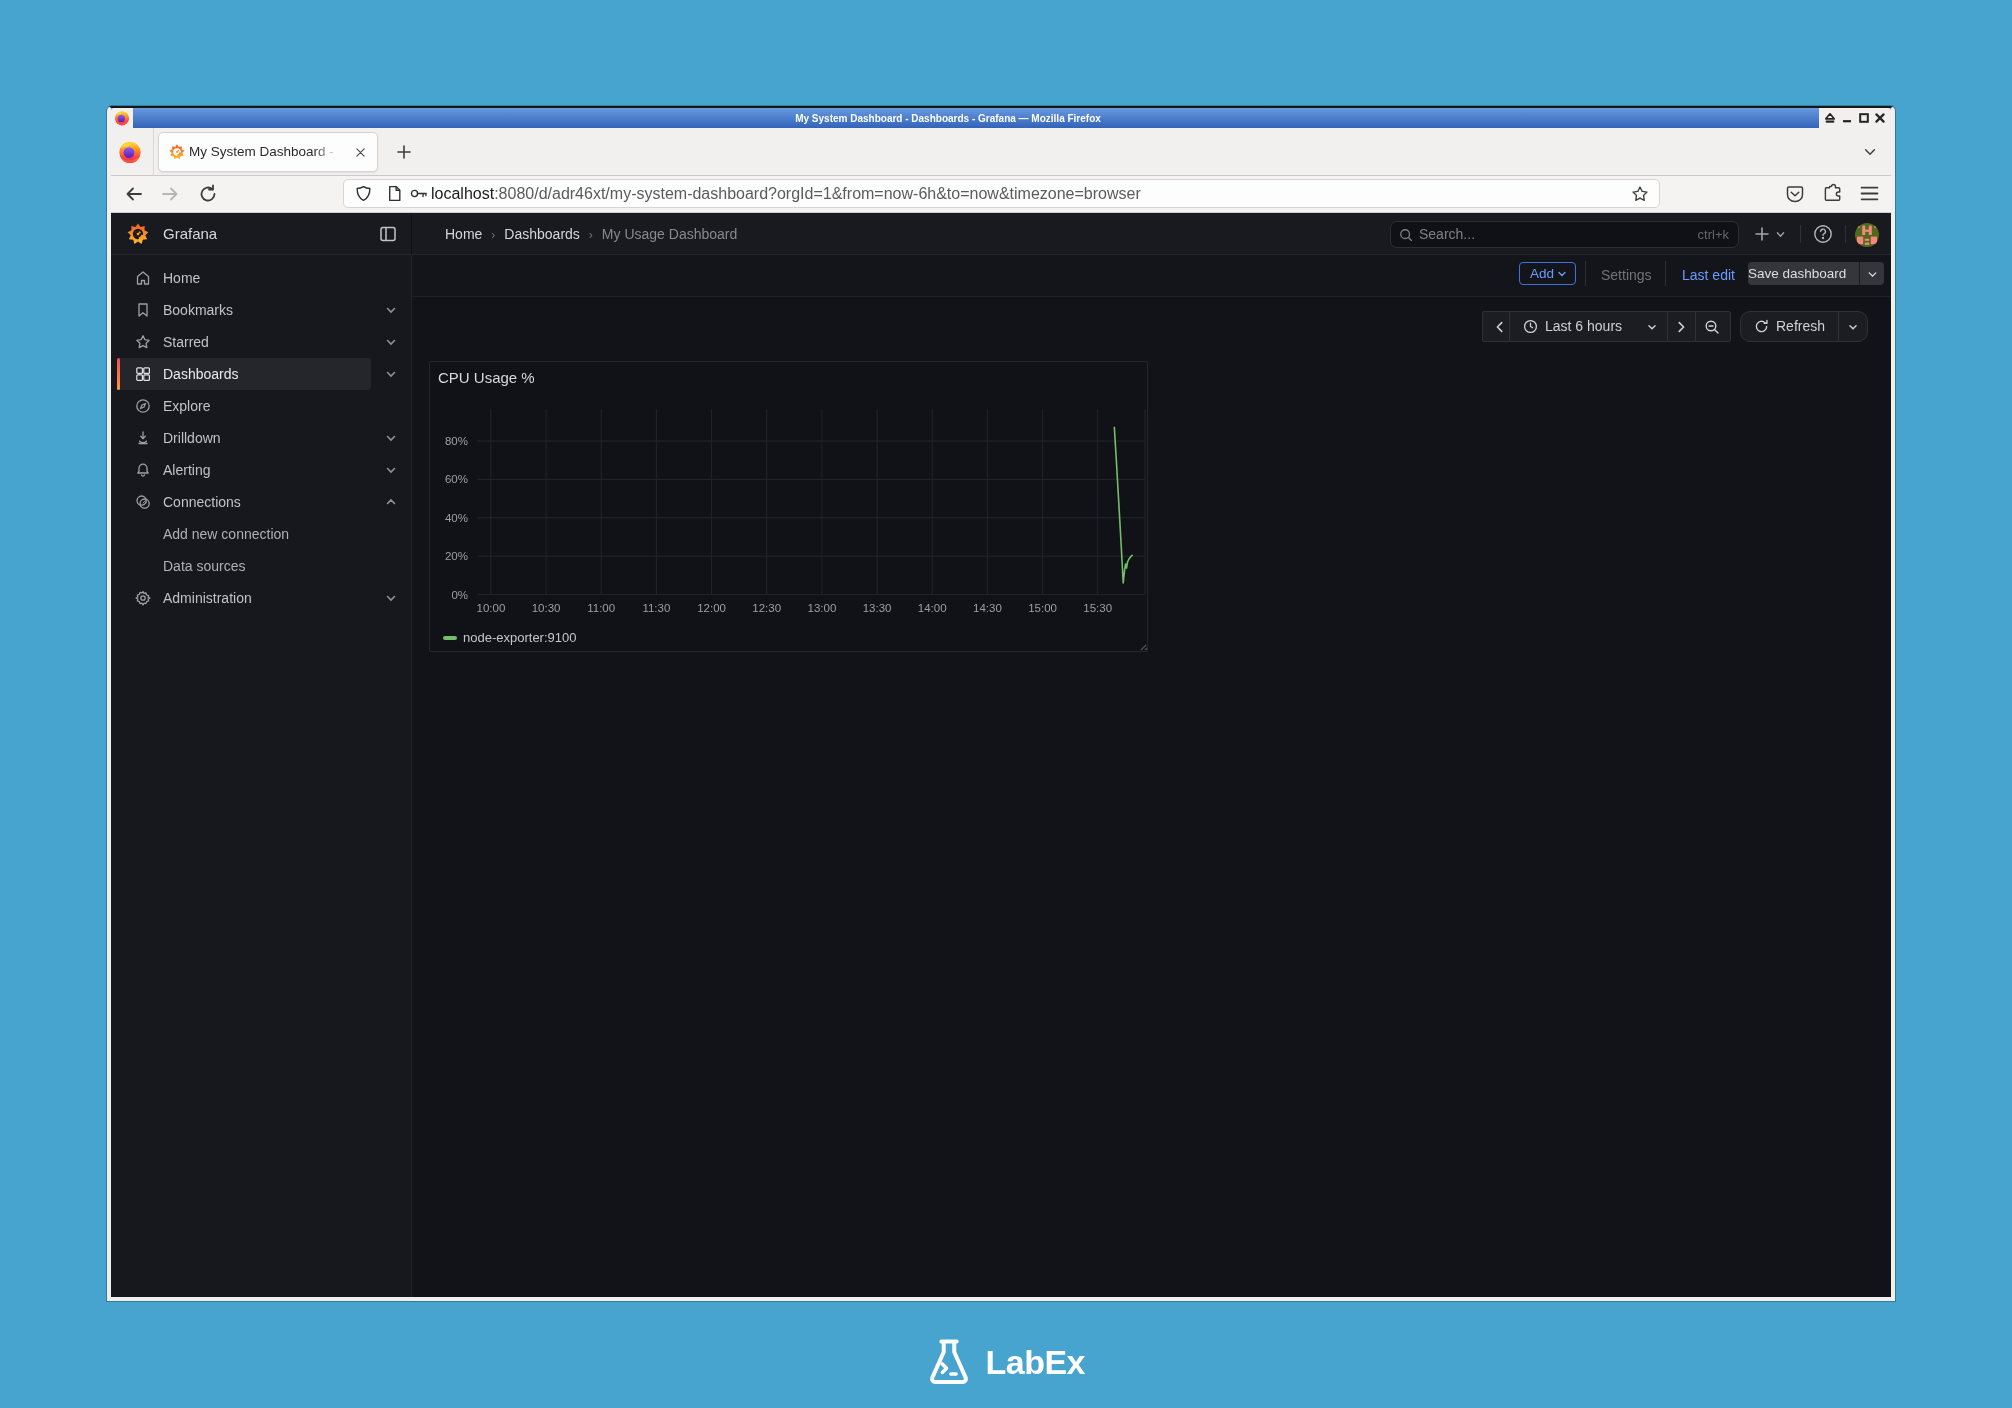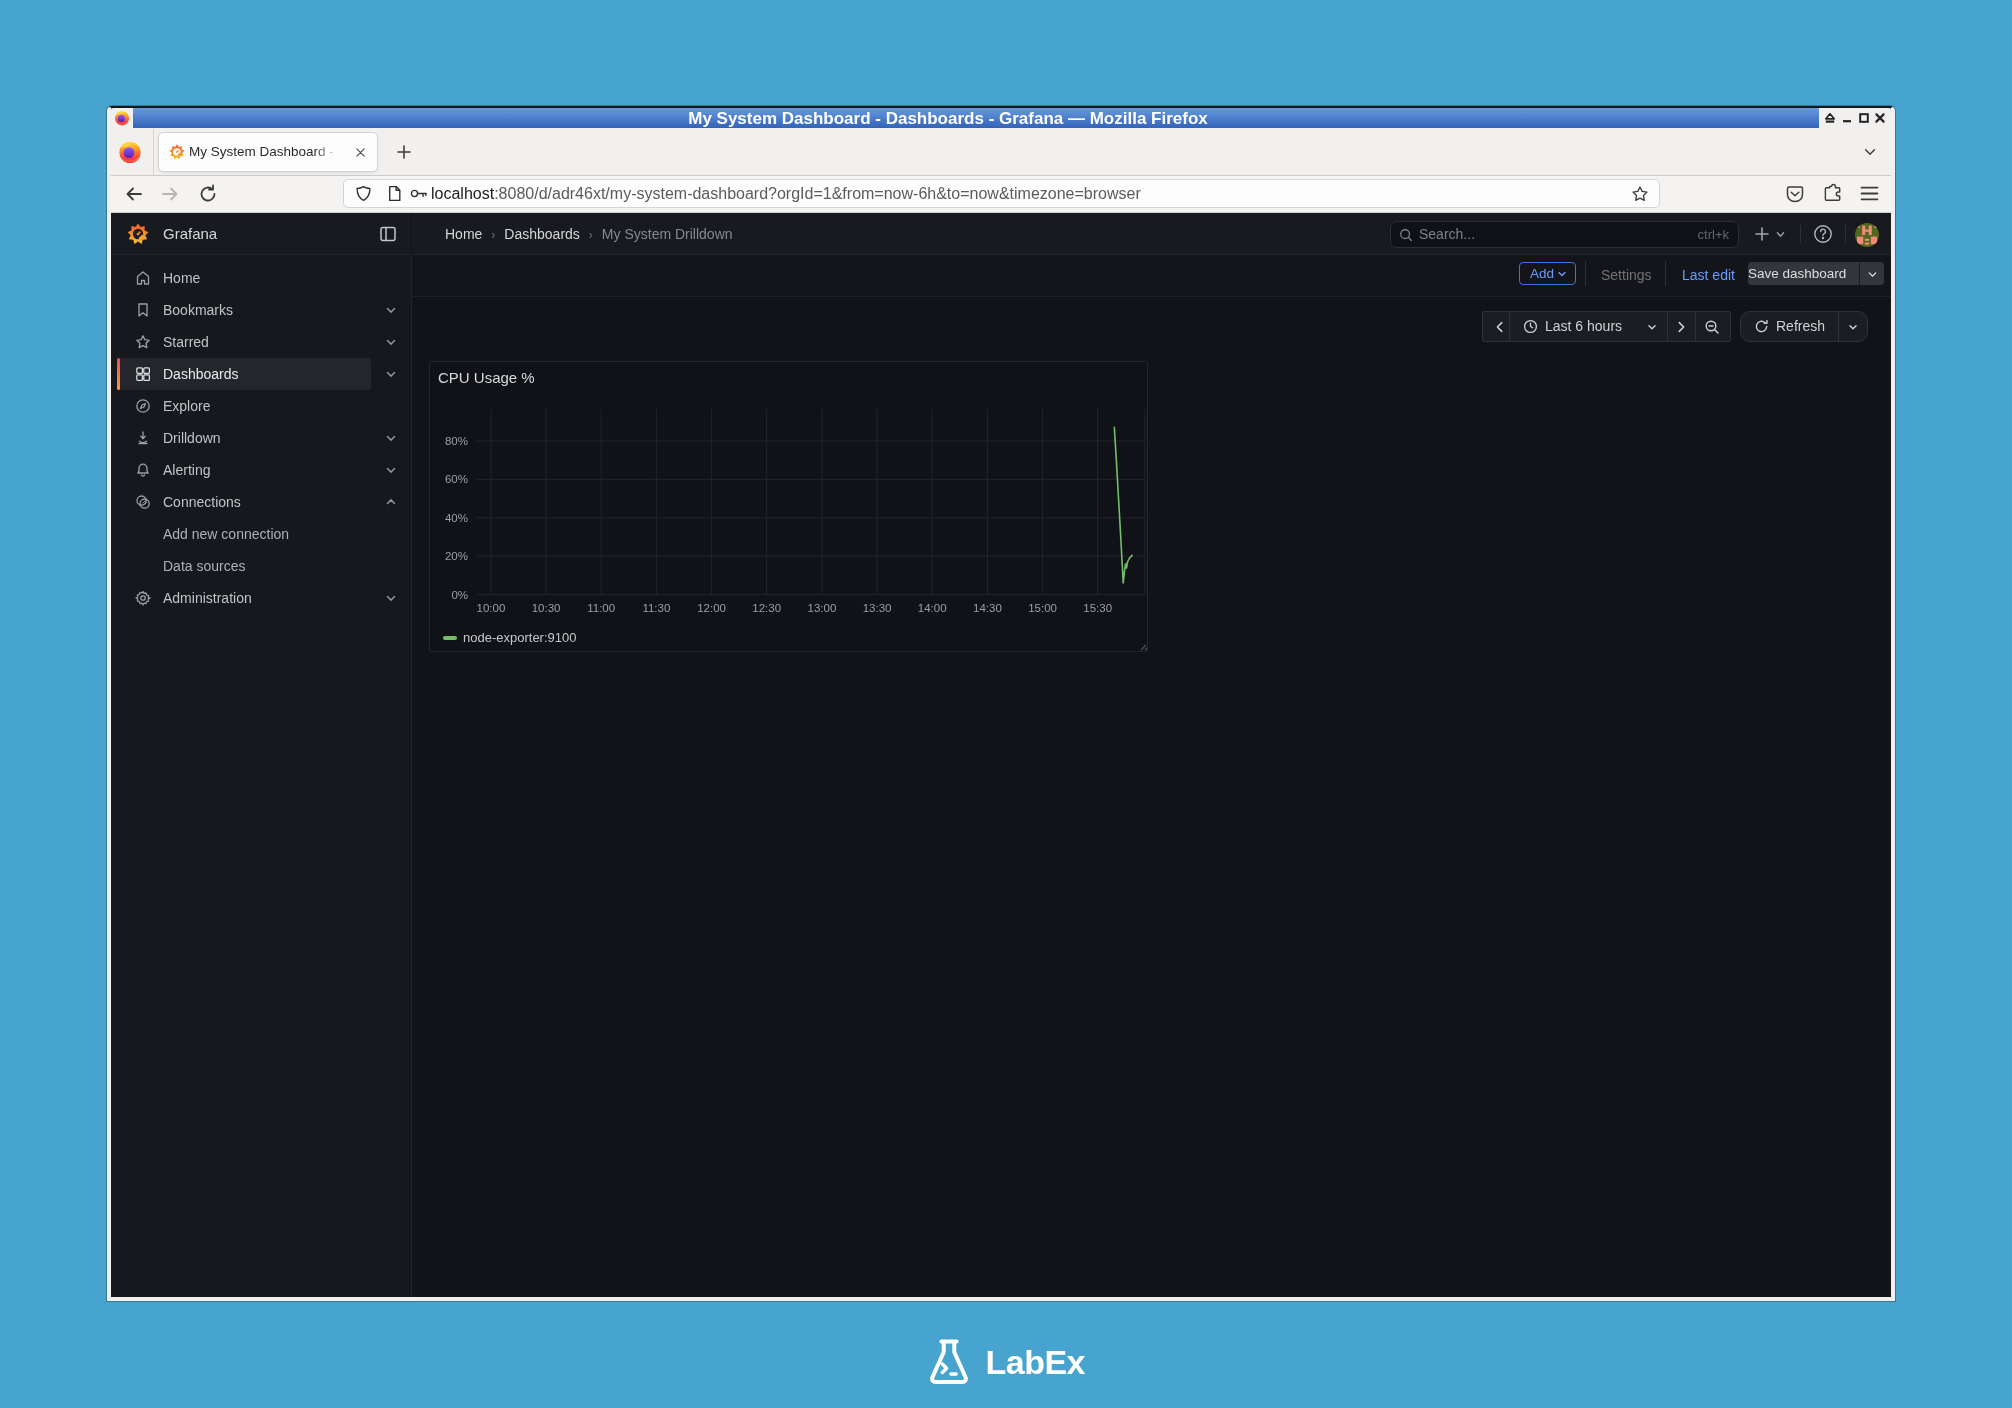--- a/index.html
+++ b/index.html
@@ -7,21 +7,21 @@
   body { background:#46a4cf; font-family:"Liberation Sans", sans-serif; position:relative; overflow:hidden; }
   #win { position:absolute; left:107px; top:106px; width:1788px; height:1195px;
          border-left:4px solid #f1f0ef; border-right:4px solid #f1f0ef; border-bottom:4px solid #f1f0ef;
          border-top:2px solid #181818; border-radius:5px 5px 0 0;
          box-shadow:0 0 0 1px rgba(0,0,0,.25); background:#111217; }
   
   #titlebar { position:absolute; left:0; top:0; width:1780px; height:20px;
               background:linear-gradient(#689ade, #3263b9); }
   #tbiconbox { position:absolute; left:0; top:0; width:22px; height:20px; background:#f1f0ef; border-radius:3px 0 0 0; }
   #tbtitle { position:absolute; left:10px; right:116px; top:0; height:30px; line-height:21px;
-             text-align:center; color:#fff; font-size:17px; font-weight:bold; white-space:nowrap; }
+             text-align:center; color:#fff; font-size:10px; font-weight:bold; white-space:nowrap; }
   #tbctrl { position:absolute; right:0; top:0; width:72px; height:20px; background:#f1f0ef; border-radius:0 3px 0 0; }
   
   #tabbar { position:absolute; left:0; top:20px; width:1780px; height:48px; background:#f1f0ef; border-bottom:1px solid #cccbca; }
   #tabbar .ffbig { position:absolute; left:7px; top:12px; }
   #tabsep { position:absolute; left:42px; top:0px; width:1px; height:47px; background:#d7d6d5; }
   #tab { position:absolute; left:47px; top:4px; width:220px; height:40px; background:#fdfdfd;
          border:1px solid #d5d4d3; border-radius:5px; box-shadow:0 1px 2px rgba(0,0,0,.08); }
   #tab .fav { position:absolute; left:10px; top:11px; }
   #tabtext { position:absolute; left:30px; top:0; width:155px; height:38px; line-height:38px; font-size:13.5px; color:#2b2b2e; white-space:nowrap; overflow:hidden; }
   #tabfade { position:absolute; left:155px; top:1px; width:30px; height:36px; background:linear-gradient(90deg, rgba(253,253,253,0), #fdfdfd 80%); }
@@ -221,21 +221,21 @@
           </defs>
         <path d="M16.0 0.7 L19.7 5.9 L25.8 4.3 L25.4 10.6 L31.1 13.3 L26.6 17.9 L29.3 23.6 L22.9 24.3 L21.2 30.4 L16.0 26.8 L10.8 30.4 L9.1 24.3 L2.7 23.7 L5.4 17.9 L0.9 13.3 L6.6 10.6 L6.2 4.3 L12.3 5.9z" fill="url(#gl2)"></path>
         <path d="M22 16a6 6 0 1 0-6 6" fill="none" stroke="#191a1f" stroke-width="3" stroke-linecap="round"></path>
         <path d="M16 12.6a3.4 3.4 0 1 0 3.4 3.4" fill="none" stroke="#191a1f" stroke-width="2.8" stroke-linecap="round"></path>
       </svg>
       <div id="glogotxt">Grafana</div>
       <svg style="position:absolute;left:268px;top:12px" width="18" height="18" viewBox="0 0 18 18" fill="none" stroke="#c3c4c7" stroke-width="1.5" stroke-linejoin="round">
           <rect x="2" y="2.5" width="14" height="13" rx="2"></rect>
           <line x1="7" y1="2.5" x2="7" y2="15.5"></line>
         </svg>
-      <div id="crumbs">Home<span class="sep">›</span>Dashboards<span class="sep">›</span><span class="dim">My System Drilldown</span></div>
+      <div id="crumbs">Home<span class="sep">›</span>Dashboards<span class="sep">›</span><span class="dim">My Usage Dashboard</span></div>
       <div id="gsearch">
         <svg style="position:absolute;left:8px;top:6px" width="14" height="14" viewBox="0 0 16 16" fill="none" stroke="#7e8188" stroke-width="1.5" stroke-linecap="round">
             <circle cx="7" cy="7" r="5"></circle>
             <path d="M10.8 10.8 14.2 14.2"></path>
           </svg>
         <span class="st">Search...</span>
           <span class="ck">ctrl+k</span>
       </div>
       <svg style="position:absolute;left:1643px;top:13px" width="16" height="16" viewBox="0 0 16 16" stroke="#a2a4aa" stroke-width="1.6" stroke-linecap="round">
           <path d="M8 2v12 M2 8h12"></path>

